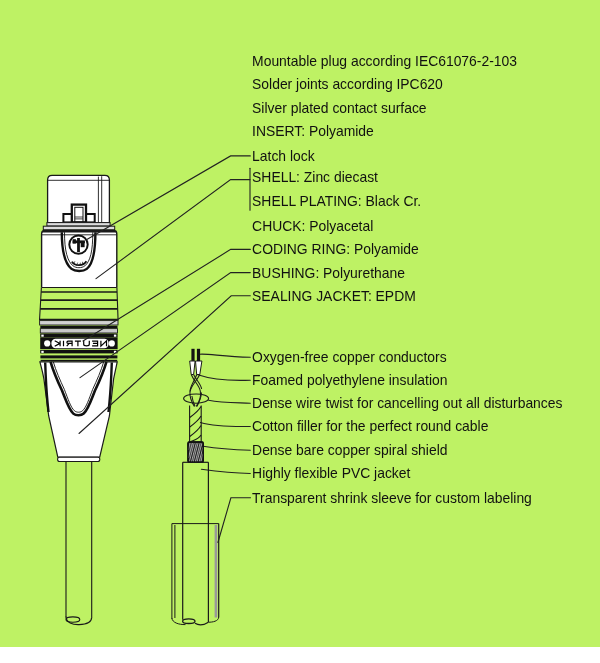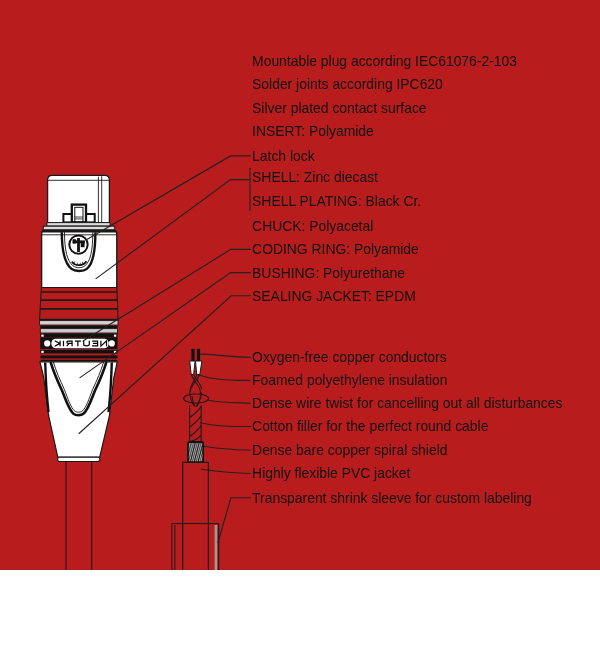--- a/index.html
+++ b/index.html
@@ -1,16 +1,16 @@
 <!DOCTYPE html>
 <html><head>
 <meta charset="utf-8">
 <style>
   html,body{margin:0;padding:0;background:#ffffff;}
-  #page{position:relative;width:600px;height:570px;background:#b91c1c;overflow:hidden;}
+  #page{position:relative;width:600px;height:647px;background:#bef264;overflow:hidden;}
   svg{position:absolute;left:0;top:0;opacity:0.999;}
   text{font-family:"Liberation Sans",sans-serif;fill:#111;}
 </style>
 </head>
 <body>
 <div id="page">
 <svg width="600" height="663" viewBox="0 0 600 663">
 
   <g stroke="#222" stroke-width="1.1" fill="none" stroke-linecap="round">
     <path d="M199.9,354.2 C209,353.5 224,356.9 250.3,357.3"></path>

